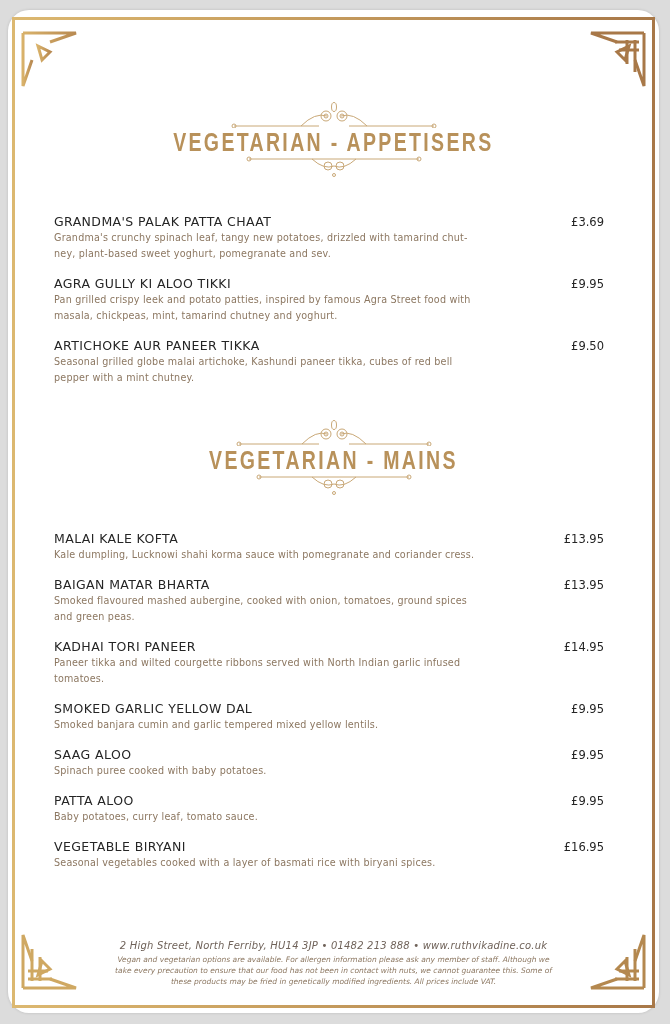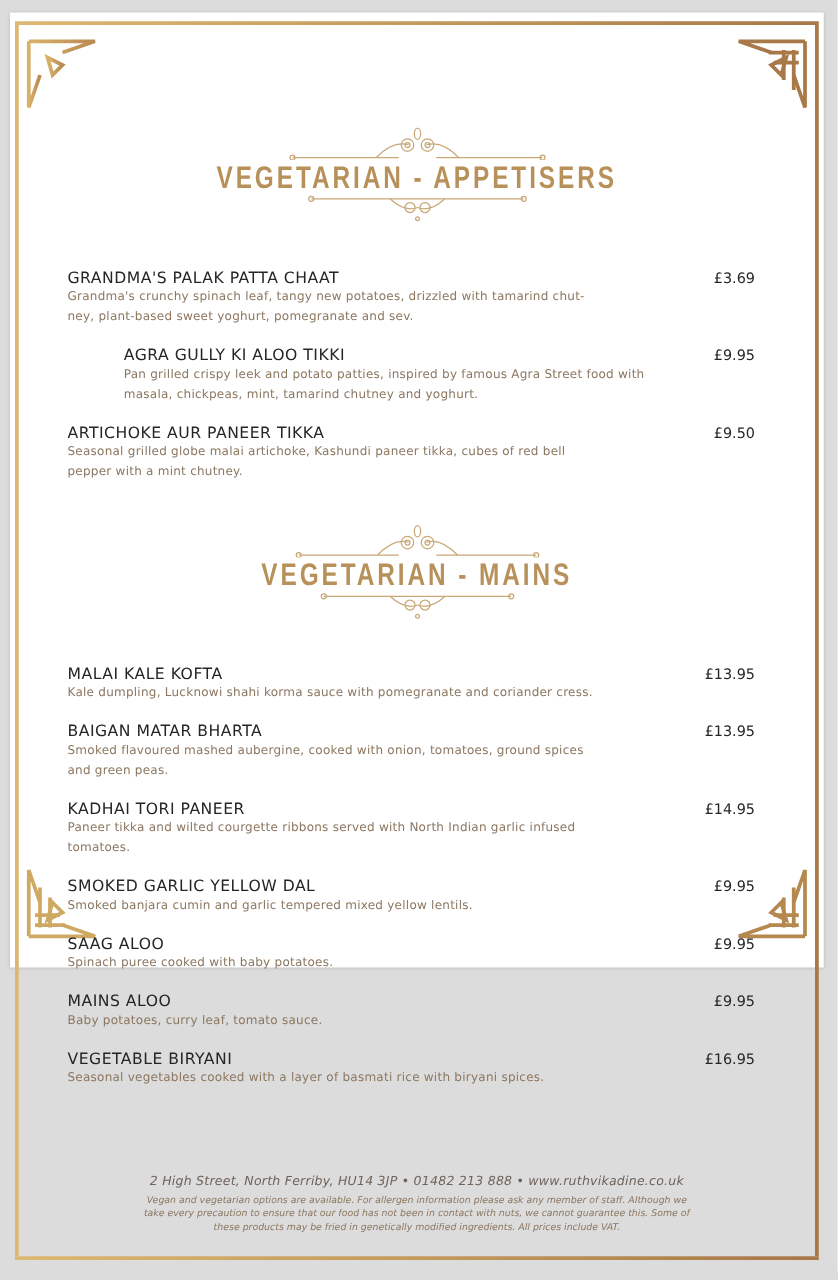--- a/index.html
+++ b/index.html
@@ -3,23 +3,24 @@
 <meta charset="utf-8">
 <style>
   html, body { margin:0; padding:0; }
   body {
     width:670px; height:1024px; overflow:hidden;
     background:#dcdcdc;
     font-family:"DejaVu Sans", sans-serif;
     position:relative;
   }
   .page {
-    position:absolute; left:8px; top:10px; width:651px; height:764px;
+    position:absolute; left:8px; top:10px; width:651px; height:1003px;
     background:#ffffff;
     box-shadow:0 0 3px rgba(0,0,0,0.15);
+    border-radius:21px;
   }
   .frame {
     position:absolute; left:4px; top:7px; width:637px; height:985px;
     border:3px solid transparent;
     border-image: linear-gradient(90deg, #dcb870 0%, #c9a060 40%, #b98d55 70%, #a87848 100%) 1;
   }
   .corner { position:absolute; width:62px; height:62px; }
   .corner svg { width:100%; height:100%; display:block; }
   .c-tl { left:12px; top:20px; }
   .c-tr { right:12px; top:20px; transform:scaleX(-1); }
@@ -160,21 +161,21 @@
 
   <div class="items" style="top:204px;">
     <div class="item" style="margin-bottom:14px;">
       <div class="item-title">GRANDMA'S PALAK PATTA CHAAT</div>
       <div class="item-price">£3.69</div>
       <div class="item-desc">
         <div>Grandma's crunchy spinach leaf, tangy new potatoes, drizzled with tamarind chut-</div>
         <div>ney, plant-based sweet yoghurt, pomegranate and sev.</div>
       </div>
     </div>
-    <div class="item" style="margin-bottom:14px;margin-left:45px;">
+    <div class="item" style="margin-bottom:14px;">
       <div class="item-title">AGRA GULLY KI ALOO TIKKI</div>
       <div class="item-price">£9.95</div>
       <div class="item-desc">
         <div>Pan grilled crispy leek and potato patties, inspired by famous Agra Street food with</div>
         <div>masala, chickpeas, mint, tamarind chutney and yoghurt.</div>
       </div>
     </div>
     <div class="item">
       <div class="item-title">ARTICHOKE AUR PANEER TIKKA</div>
       <div class="item-price">£9.50</div>
@@ -245,21 +246,21 @@
       </div>
     </div>
     <div class="item" style="margin-bottom:14px;">
       <div class="item-title">SAAG ALOO</div>
       <div class="item-price">£9.95</div>
       <div class="item-desc">
         <div>Spinach puree cooked with baby potatoes.</div>
       </div>
     </div>
     <div class="item" style="margin-bottom:14px;">
-      <div class="item-title">MAINS ALOO</div>
+      <div class="item-title">PATTA ALOO</div>
       <div class="item-price">£9.95</div>
       <div class="item-desc">
         <div>Baby potatoes, curry leaf, tomato sauce.</div>
       </div>
     </div>
     <div class="item">
       <div class="item-title">VEGETABLE BIRYANI</div>
       <div class="item-price">£16.95</div>
       <div class="item-desc">
         <div>Seasonal vegetables cooked with a layer of basmati rice with biryani spices.</div>

